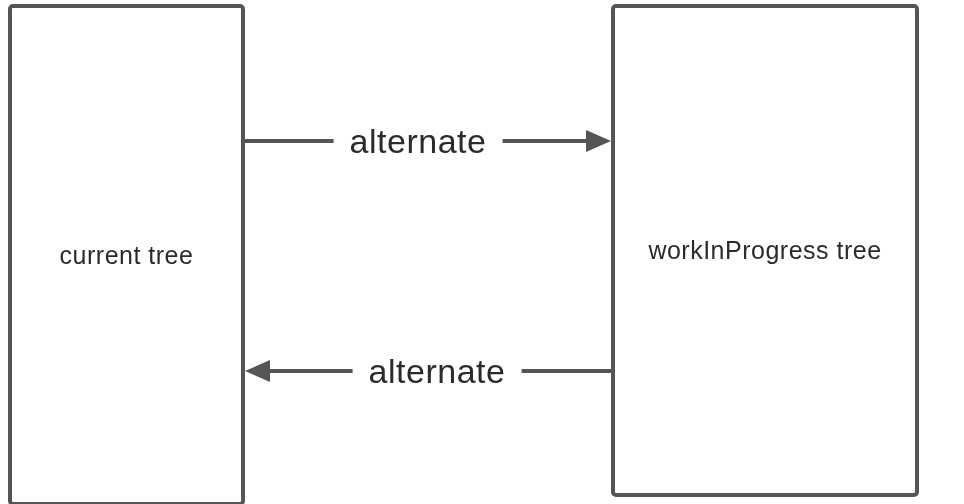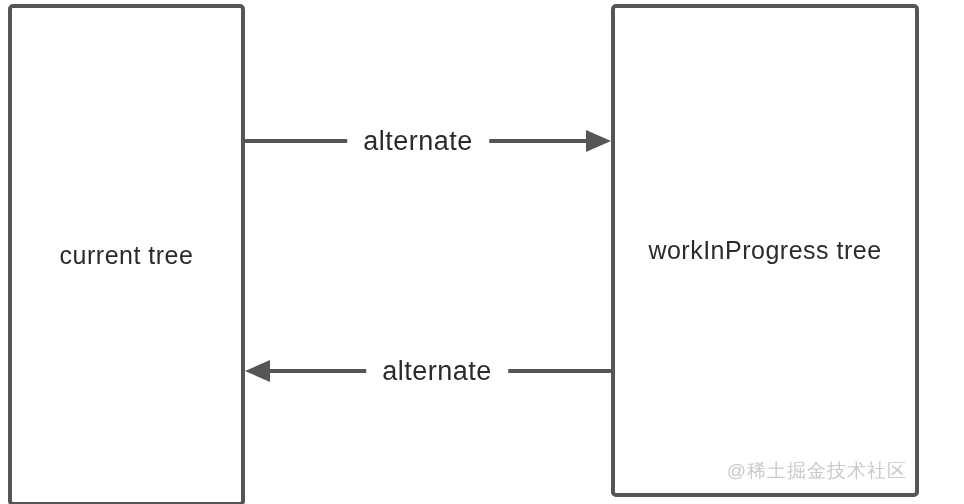--- a/index.html
+++ b/index.html
@@ -57,21 +57,21 @@
   }
   .head-left {
     left: 245px; top: 360px;
     border-right: 25px solid var(--stroke);
   }
   .arrow-label {
     position: absolute;
     transform: translate(-50%, -50%);
     background: var(--background);
     padding: 0 16px;
-    font-size: 27px;
+    font-size: 34px;
     color: var(--text);
     white-space: nowrap;
     letter-spacing: 0.5px;
   }
   .top-label    { left: 418px; top: 141px; }
   .bottom-label { left: 437px; top: 371px; }
   .watermark {
     position: absolute;
     right: 8px;
     bottom: 9px;
@@ -85,21 +85,20 @@
 <body>
 
 <div class="canvas">
 
   <div class="box left-box">
     <span class="box-label">current tree</span>
   </div>
 
   <div class="box right-box">
     <span class="box-label">workInProgress tree</span>
-    <span class="watermark">@稀土掘金技术社区</span>
   </div>
 
   <div class="arrow-line top-line"></div>
   <div class="arrowhead head-right"></div>
   <span class="arrow-label top-label">alternate</span>
 
   <div class="arrow-line bottom-line"></div>
   <div class="arrowhead head-left"></div>
   <span class="arrow-label bottom-label">alternate</span>
 

